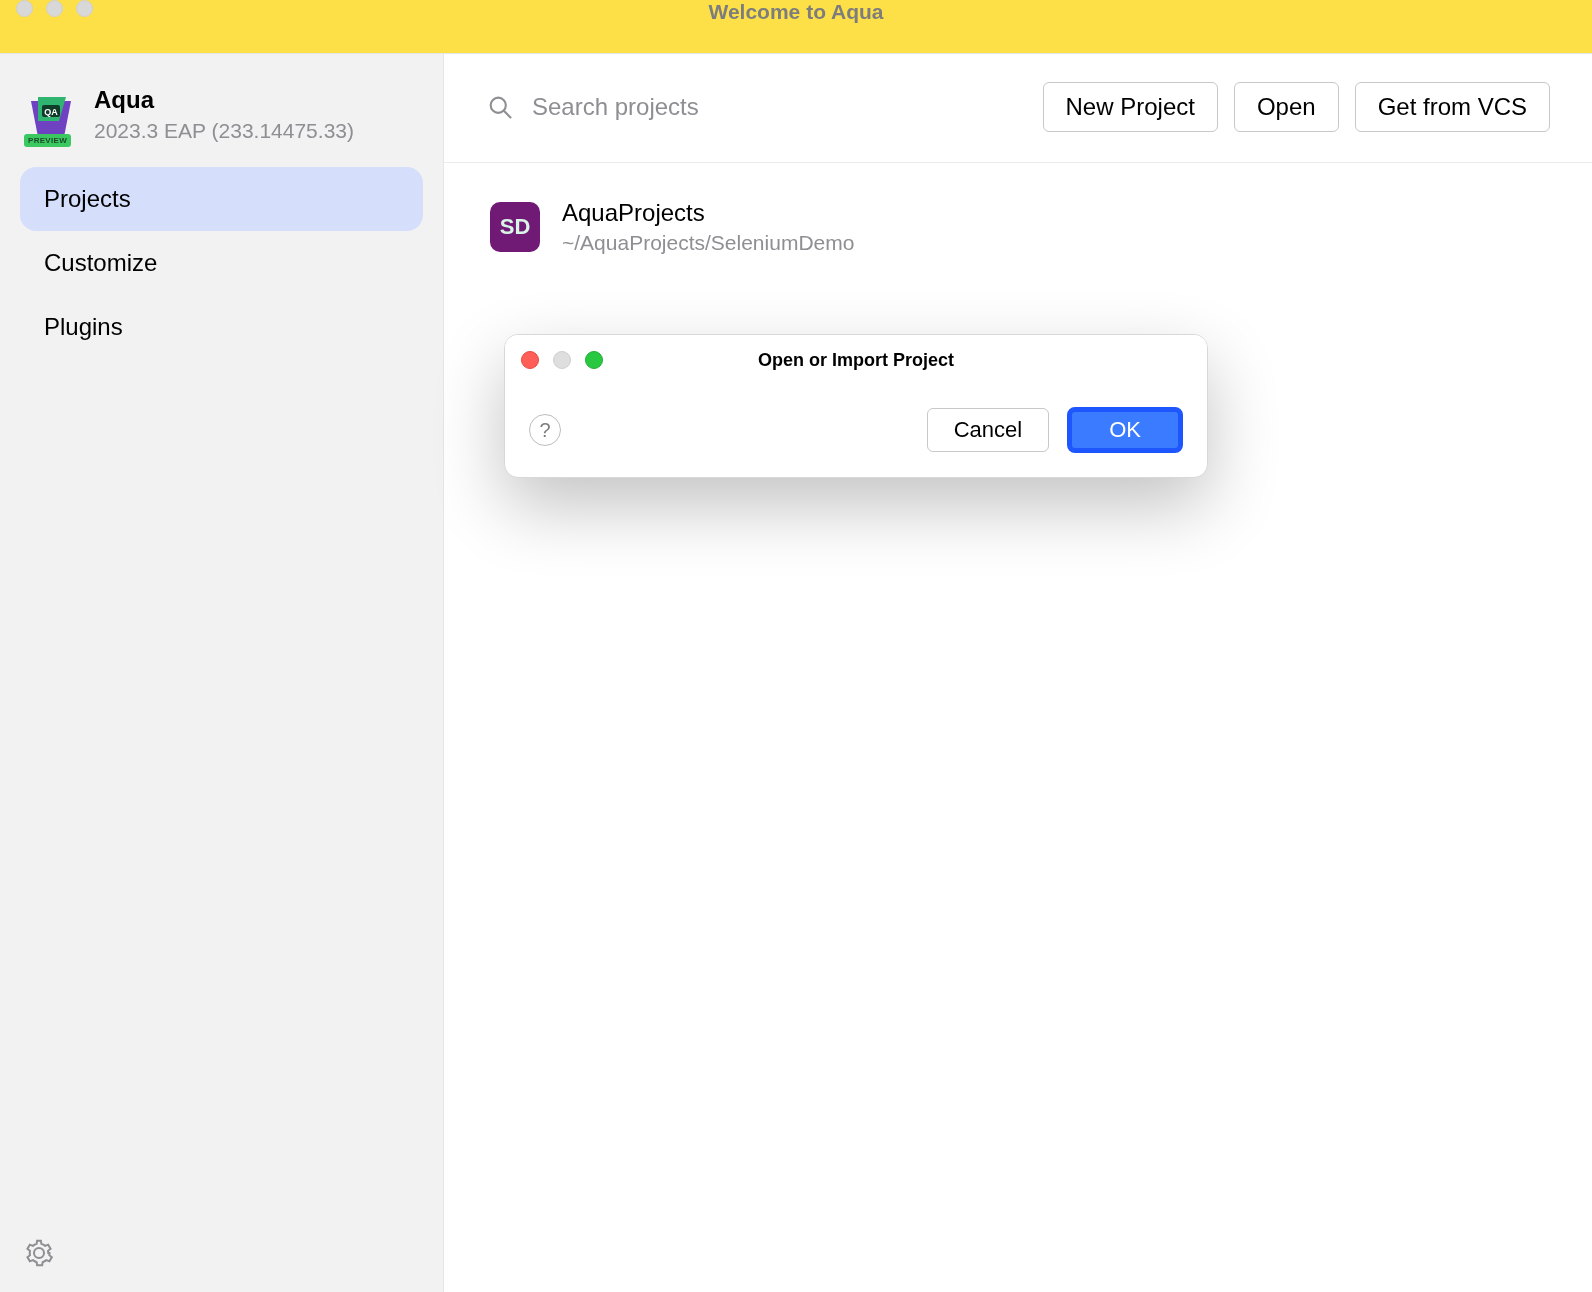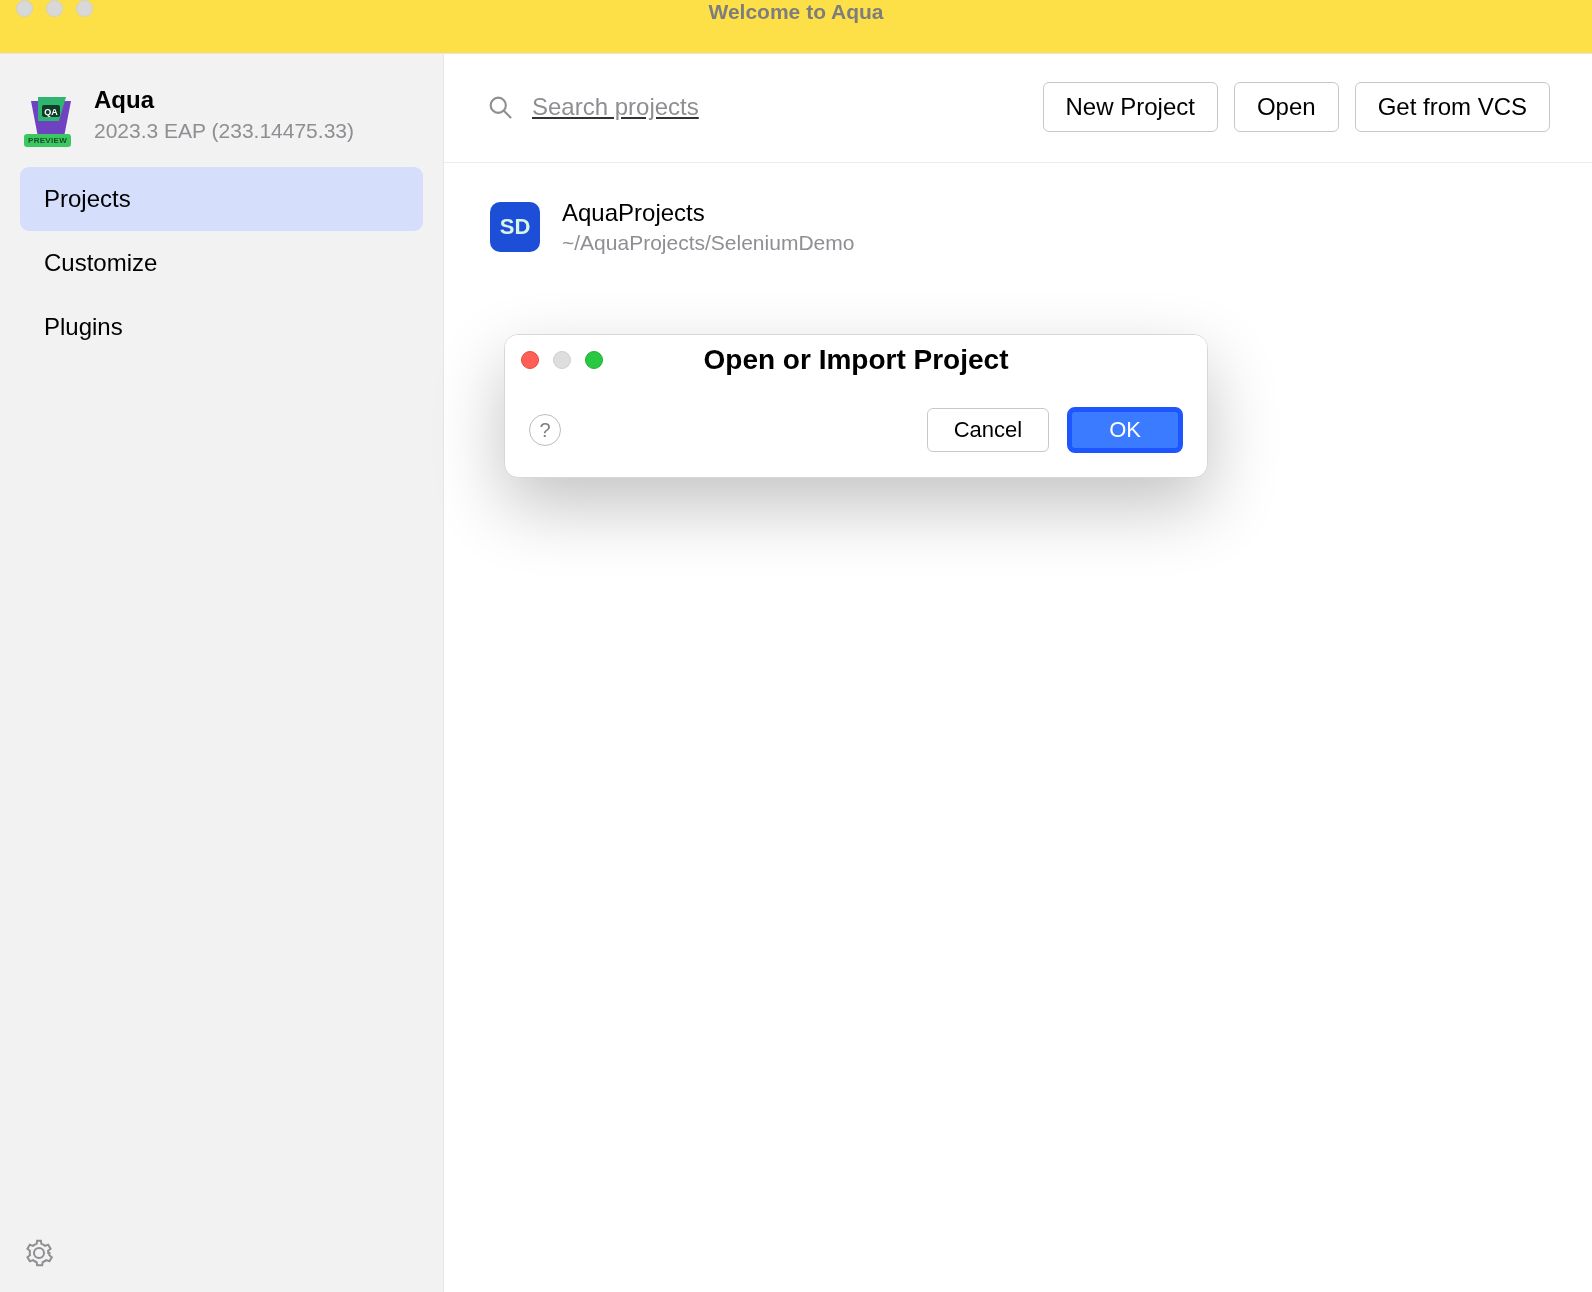--- a/index.html
+++ b/index.html
@@ -90,21 +90,21 @@
   .nav {
     padding: 0 20px;
     display: flex;
     flex-direction: column;
     gap: 0;
   }
   .nav-item {
     font-size: 24px;
     color: #000;
     padding: 18px 24px;
-    border-radius: 9px;
+    border-radius: 16px;
     cursor: pointer;
   }
   .nav-item.active {
     background: #d5dffc;
   }
 
   .sidebar-footer {
     margin-top: auto;
     padding: 24px;
   }
@@ -135,21 +135,20 @@
     gap: 18px;
   }
   .search-icon { width: 28px; height: 28px; color: #8e8e93; flex: 0 0 28px; }
   .search-input {
     flex: 1;
     border: none;
     outline: none;
     font-size: 24px;
     color: #333;
     background: transparent;
-    text-decoration: underline;
   }
   .search-input::placeholder { color: #8e8e93; }
   .btn {
     font-size: 24px;
     color: #000;
     background: #ffffff;
     border: 1px solid #c8c8c8;
     border-radius: 6px;
     padding: 10px 22px;
     cursor: pointer;
@@ -160,21 +159,21 @@
     display: flex;
     align-items: center;
     gap: 22px;
     padding: 8px 4px;
     border-radius: 6px;
     cursor: pointer;
   }
   .project-avatar {
     width: 50px; height: 50px;
     border-radius: 10px;
-    background: #1d4ed8;
+    background: #701a75;
     color: #d8f5e6;
     font-weight: 700;
     font-size: 22px;
     display: flex; align-items: center; justify-content: center;
   }
   .project-name { font-size: 24px; color: #000; }
   .project-path { font-size: 21px; color: #8e8e93; margin-top: 4px; }
 
   
   .modal {
@@ -199,21 +198,21 @@
     display: flex;
     gap: 14px;
     padding-left: 16px;
   }
   .mdot { width: 18px; height: 18px; border-radius: 50%; }
   .mdot.red   { background: #ff5f57; border: 1px solid #e5493f; }
   .mdot.gray  { background: #dedede; border: 1px solid #cfcfcf; }
   .mdot.green { background: #28c840; border: 1px solid #1faf36; }
   .modal-title {
     position: absolute; left: 0; right: 0; text-align: center;
-    font-size: 28px; font-weight: 700; color: #000;
+    font-size: 18px; font-weight: 700; color: #000;
     pointer-events: none;
   }
   .modal-body { padding: 18px 24px 10px 24px; }
   .modal-msg { font-size: 22px; color: #000; }
   .open-as-label { font-size: 22px; margin-top: 28px; }
   .radio-group { margin-top: 18px; padding-left: 34px; display: flex; flex-direction: column; gap: 22px; }
   .radio-row { display: flex; align-items: center; gap: 14px; cursor: pointer; }
   .radio-circle {
     width: 26px; height: 26px; border: 2px solid #bdbdbd; border-radius: 50%;
     display: inline-flex; align-items: center; justify-content: center; background: #fff;

